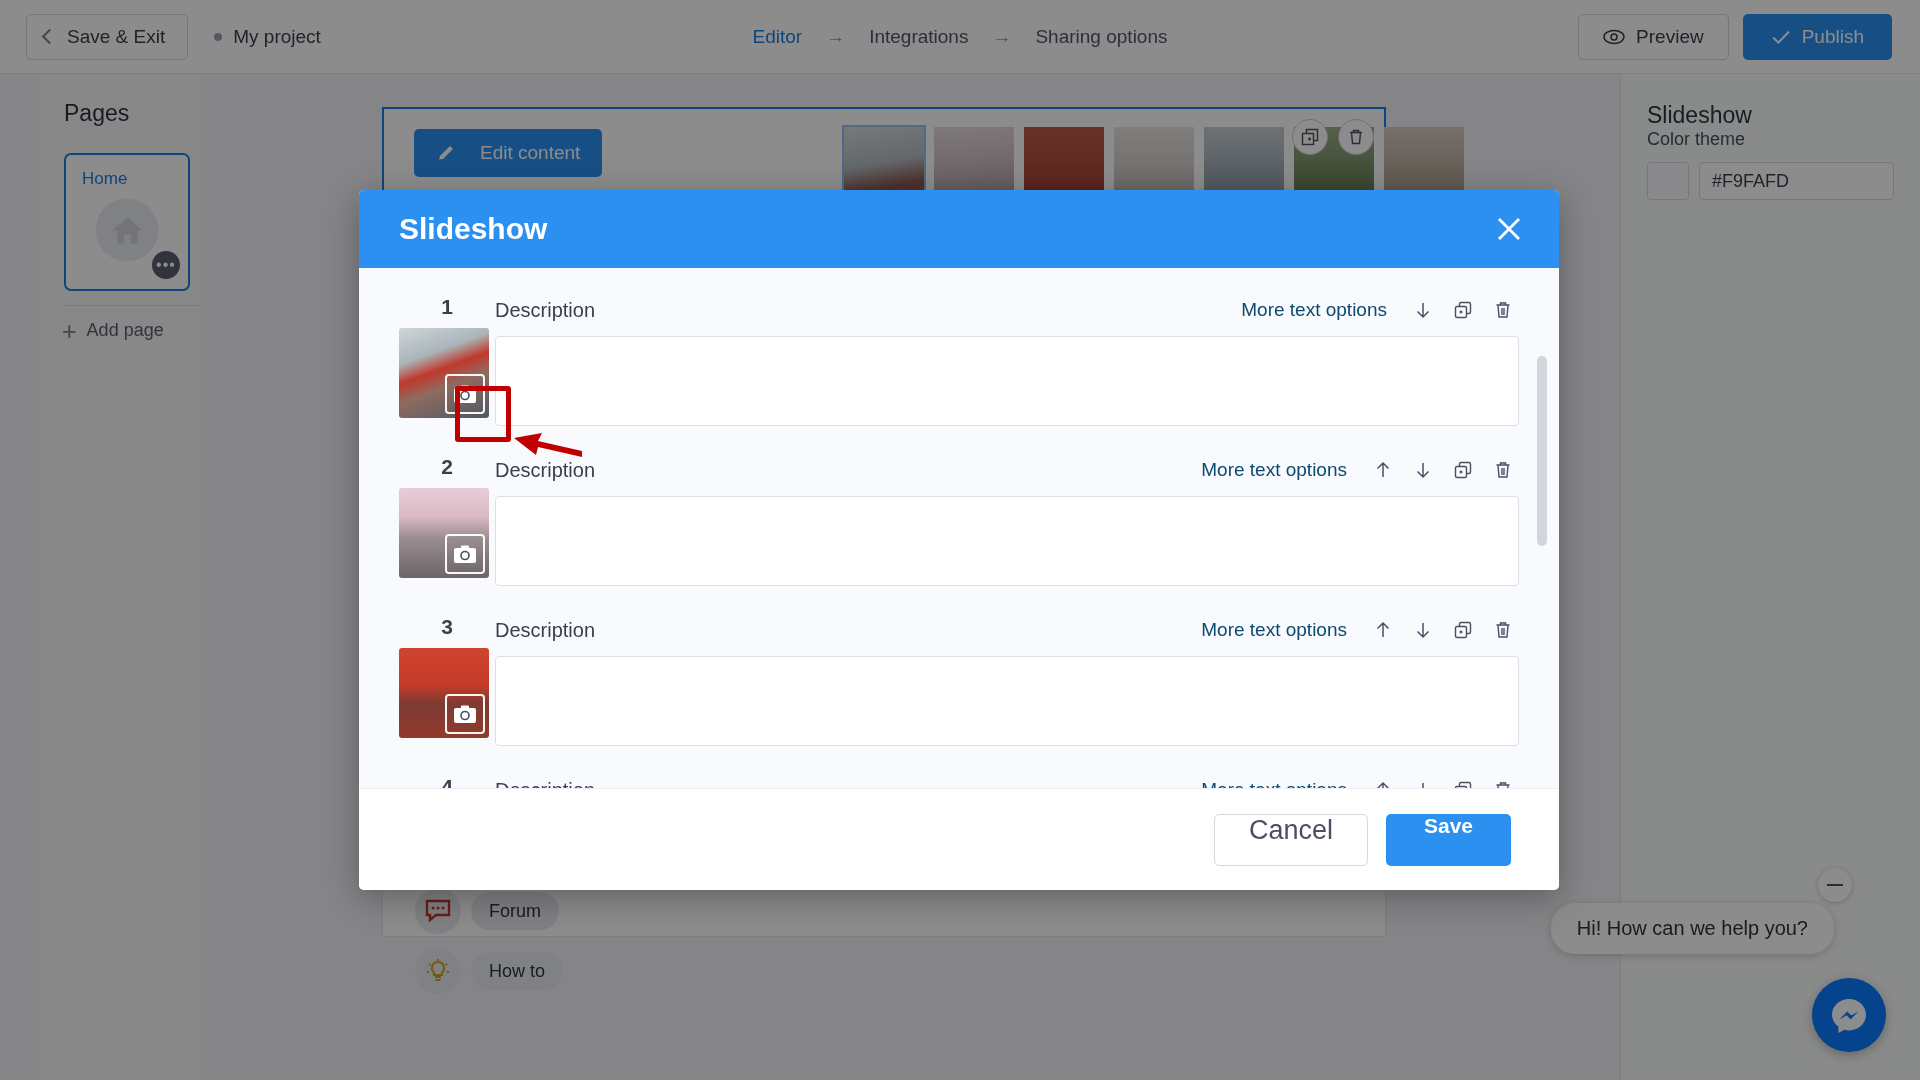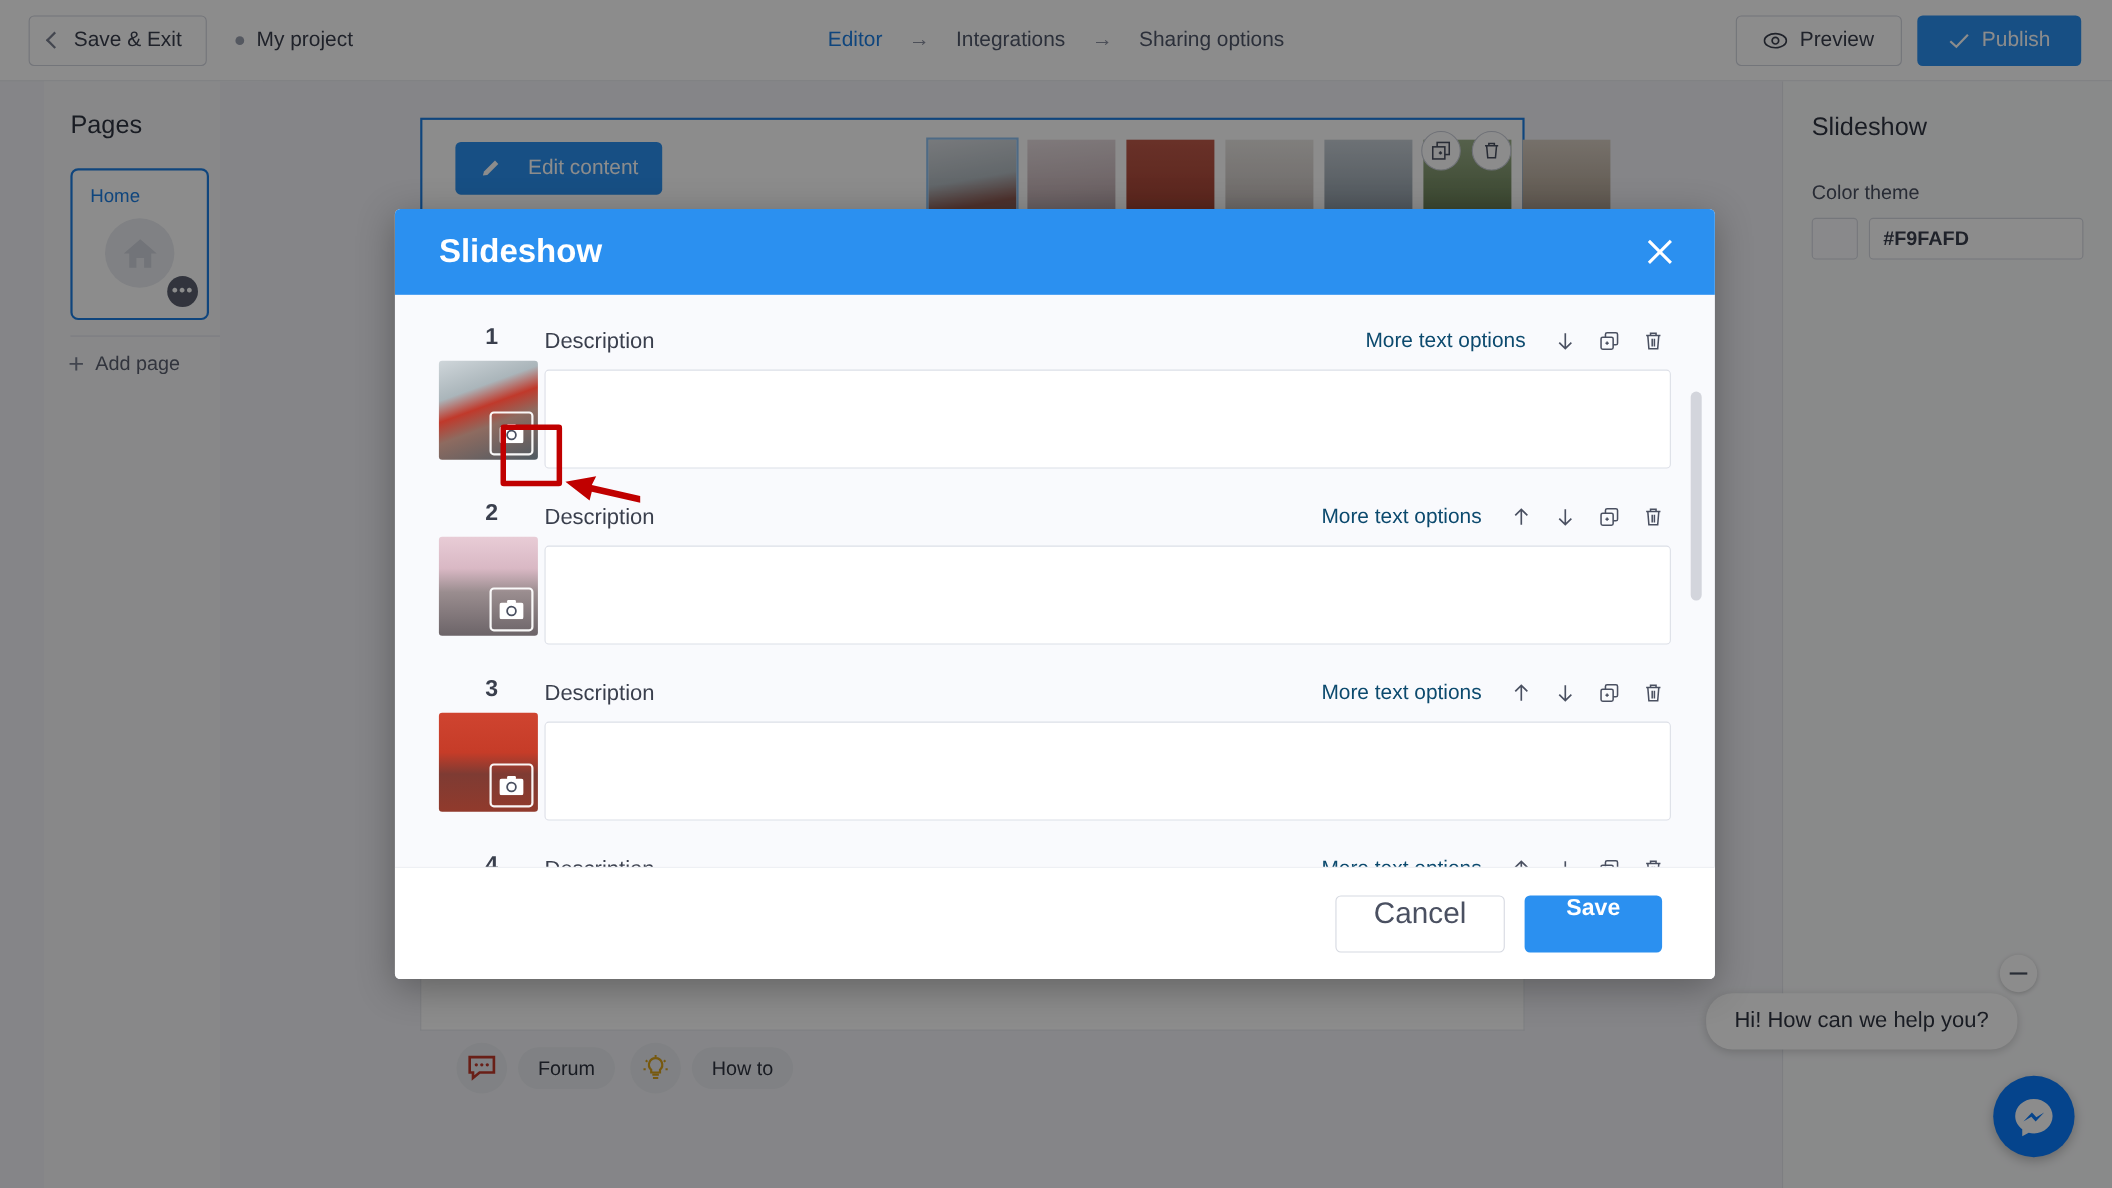--- a/index.html
+++ b/index.html
@@ -116,43 +116,43 @@
   }
   .add-btn {
     display: flex; align-items: center; gap: 12px; padding: 0 22px;
     background: #EDEFF3; font-size: 19px; color: #2F3440; cursor: pointer;
     border-right: 2px solid #F2F3F7;
   }
   .add-btn.primary { background: #2B5F9E; color: #fff; border-right: none; }
   .dots-glyph { letter-spacing: 2px; font-size: 19px; line-height: 8px; }
 
   
-  .float-help { position: absolute; left: 215px; bottom: 86px; display: flex; flex-direction: row; gap: 14px; }
+  .float-help { position: absolute; left: 215px; bottom: 86px; display: flex; flex-direction: column; gap: 14px; }
   .help-row { display: flex; align-items: center; gap: 10px; cursor: pointer; }
   .help-circle {
     width: 46px; height: 46px; border-radius: 50%; background: #E9EBF0;
     display: flex; align-items: center; justify-content: center;
   }
   .help-pill {
     height: 38px; padding: 0 18px; border-radius: 19px; background: #E9EBF0;
     display: flex; align-items: center; font-size: 18px; color: #2F3440;
   }
 
   
   .right-panel {
     position: absolute; top: 74px; right: 0; width: 300px; bottom: 0;
     background: #FAFBFC; border-left: 1px solid #E3E5EC; padding: 28px 26px;
   }
   .rp-title { font-size: 23px; color: #2F3440; }
-  .rp-label { margin-top: 36px; font-size: 18px; color: #4A5061; }
+  .rp-label { font-size: 18px; color: #4A5061; }
   .rp-color-row { margin-top: 12px; display: flex; gap: 10px; }
   .rp-swatch { width: 42px; height: 38px; border: 1px solid #D6D9E1; border-radius: 4px; background: #F9FAFD; cursor: pointer; }
   .rp-color-input {
     flex: 1; height: 38px; border: 1px solid #D6D9E1; border-radius: 4px; background: #fff;
-    display: flex; align-items: center; padding: 0 12px; font-size: 18px; color: #3A3F4D; cursor: text; font-weight: bold;
+    display: flex; align-items: center; padding: 0 12px; font-size: 18px; color: #3A3F4D; cursor: text;
   }
 
   
   .chat-wrap { position: absolute; right: 34px; bottom: 28px; }
   .chat-bubble {
     position: absolute; right: 52px; bottom: 98px; white-space: nowrap;
     background: #fff; border-radius: 24px; padding: 14px 26px;
     font-size: 20px; color: #2F3440; box-shadow: 0 2px 9px rgba(0,0,0,.18);
   }
   .chat-min {

